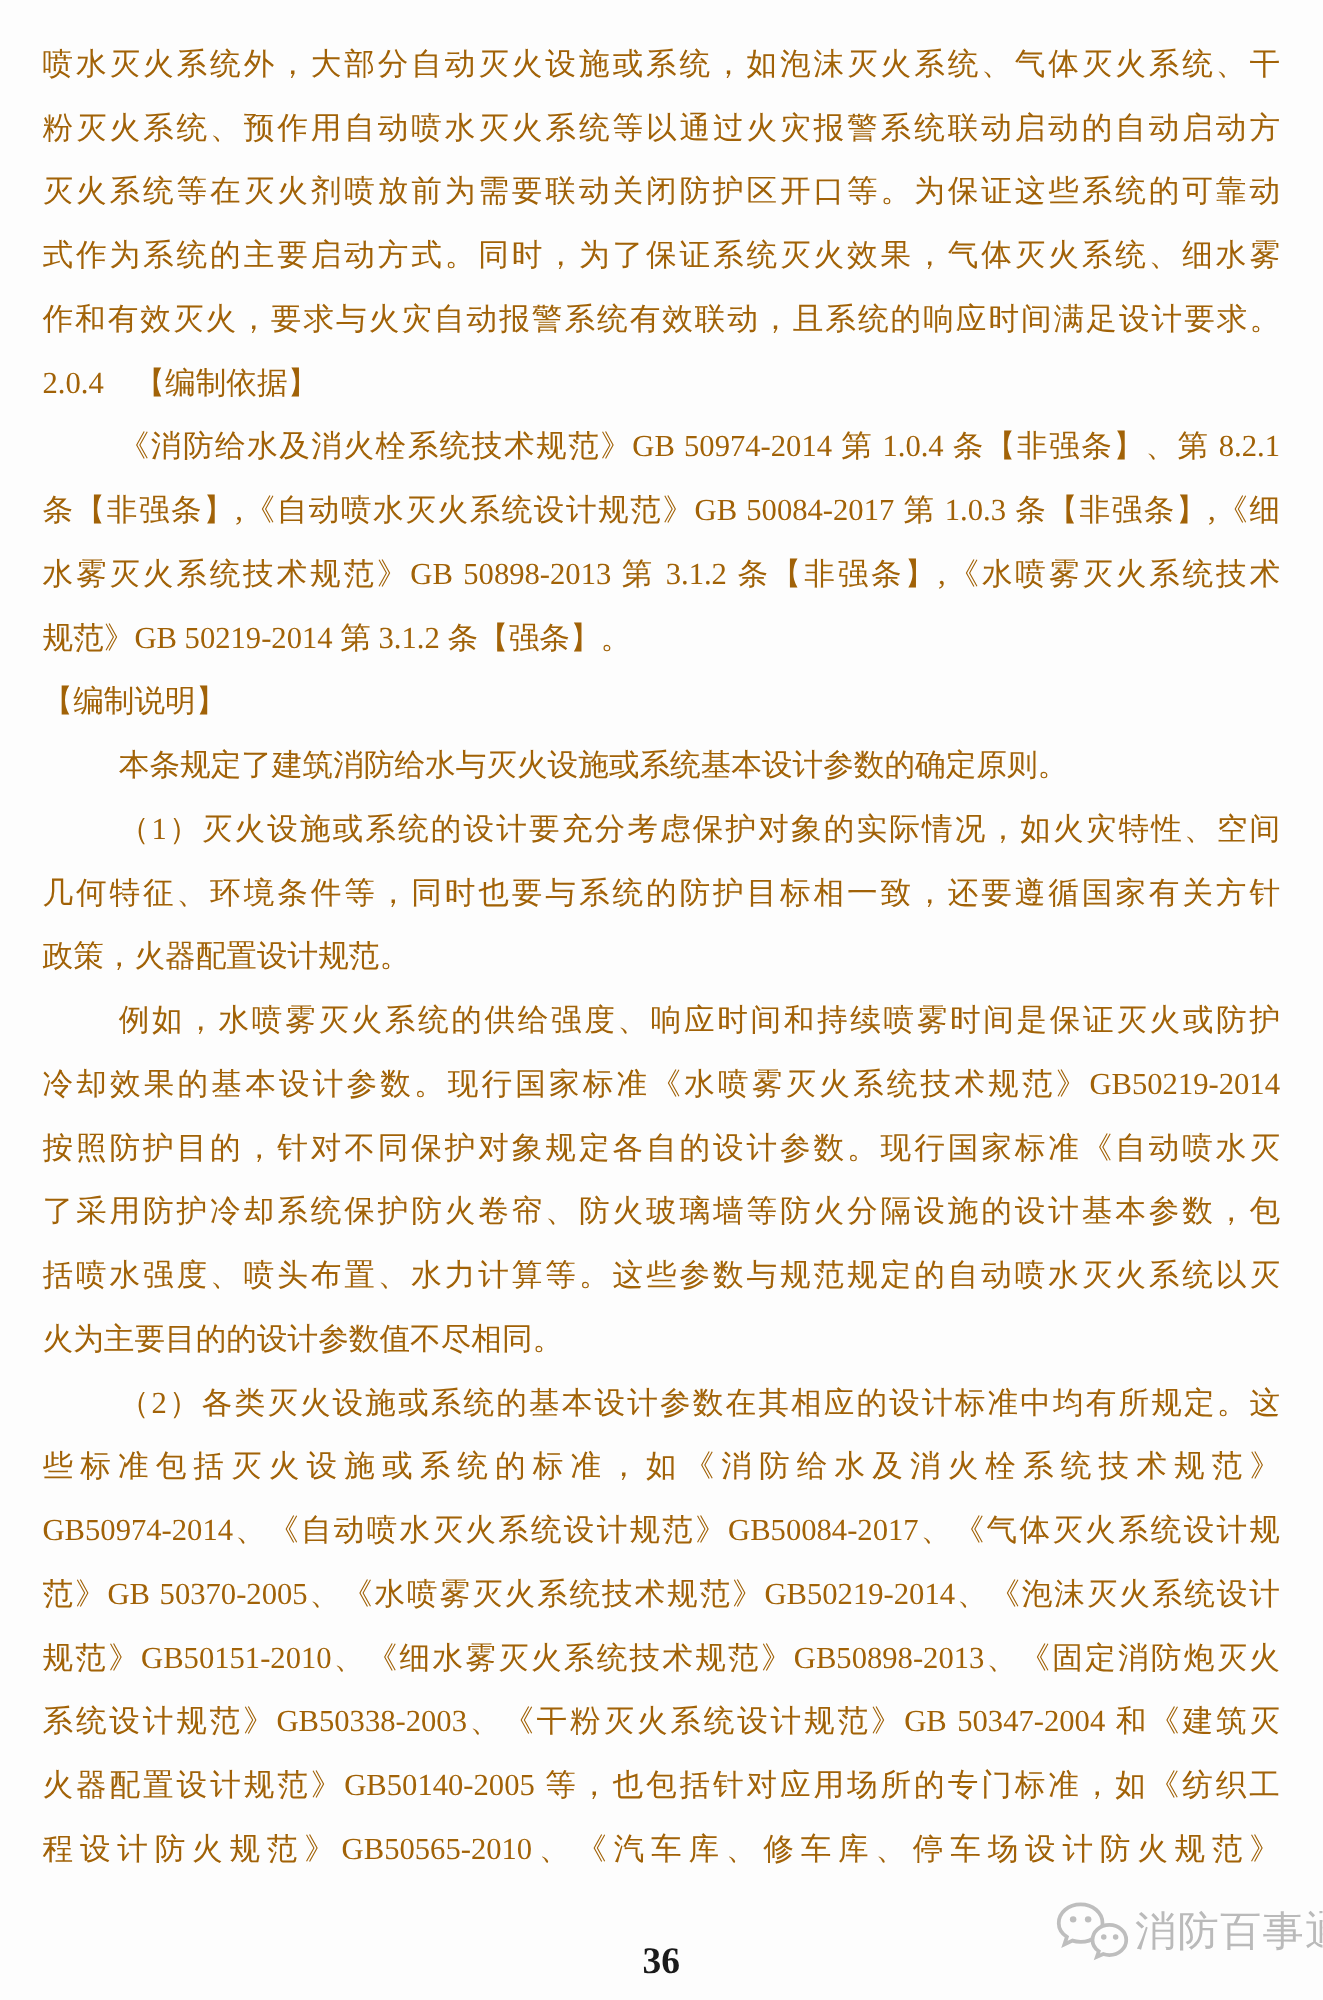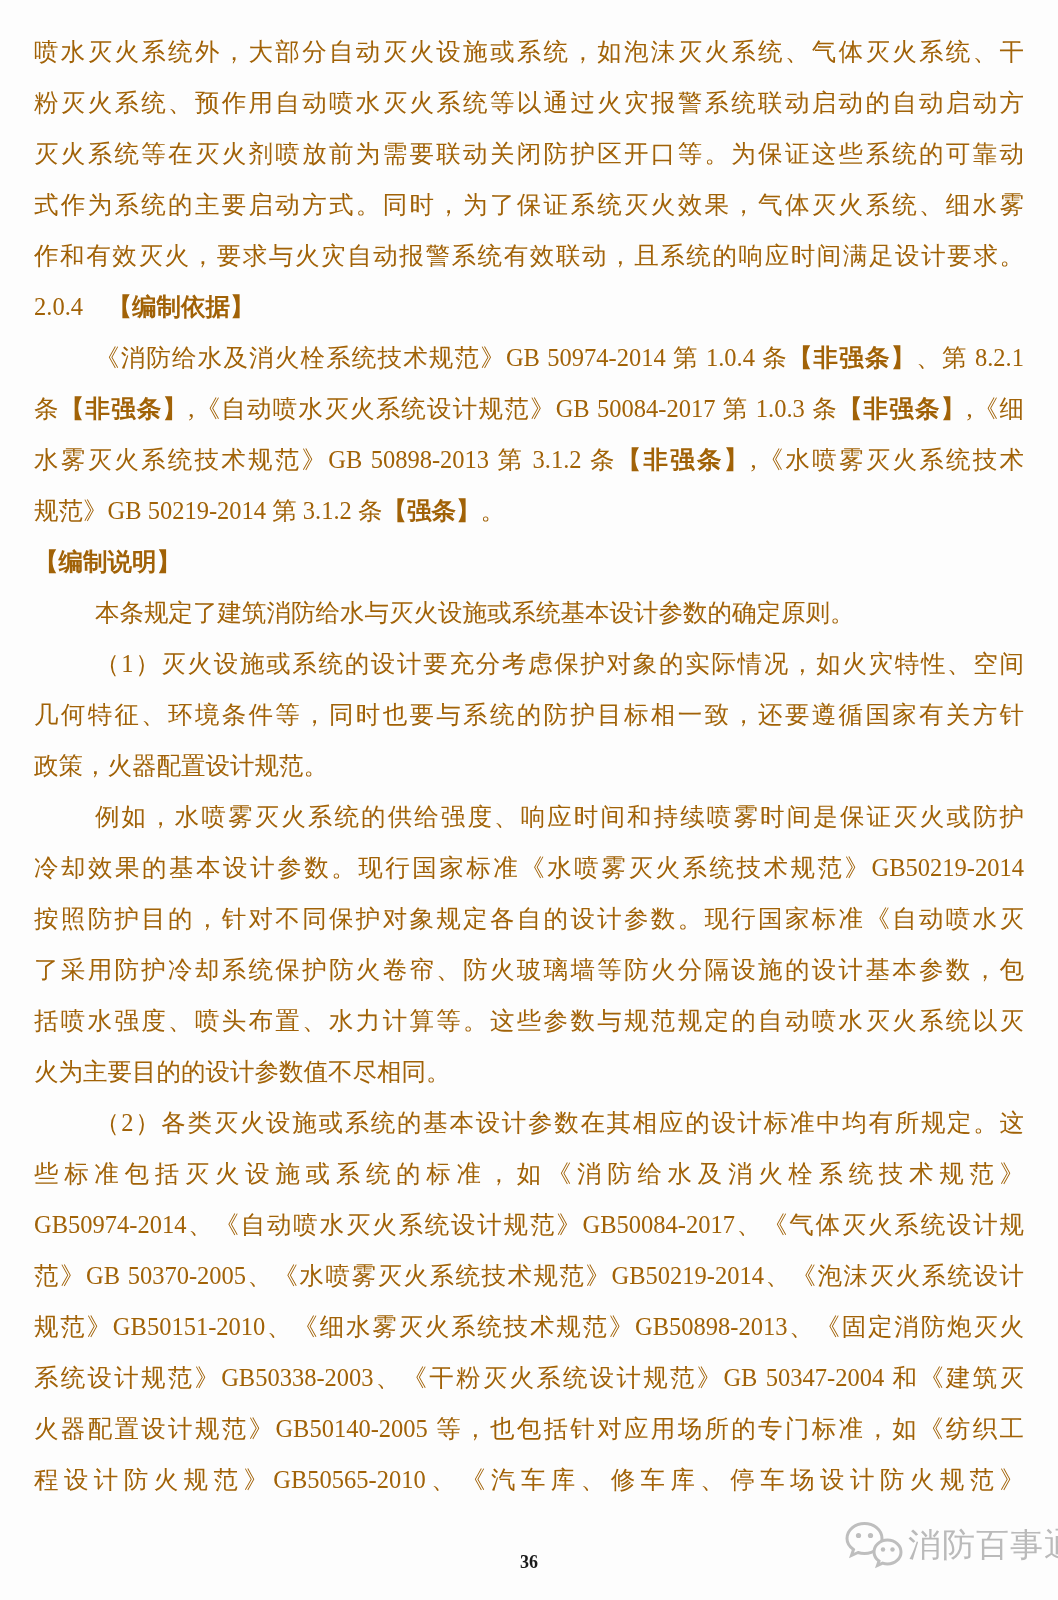--- a/index.html
+++ b/index.html
@@ -21,26 +21,26 @@
     font-size: 24.5px;
     line-height: 51px;
     height: 51px;
     overflow: hidden;
     text-align: justify;
     color: #a16207;
   }
   .line.full { text-align-last: justify; }
   .line.short { text-align-last: left; }
   .line.indent { text-indent: 61px; }
-  .line .bold { font-weight: bold; }
+  .line .bold { font-weight: normal; }
   .page-number {
     position: absolute;
     left: 0; top: 1552px; width: 100%;
     text-align: center;
-    font-size: 18px;
+    font-size: 30px;
     font-weight: bold;
     z-index: 2;
     color: #1a1a1a;
   }
   .watermark {
     position: absolute;
     left: 844px; top: 1520px;
     display: flex;
     align-items: center;
     gap: 4px;

